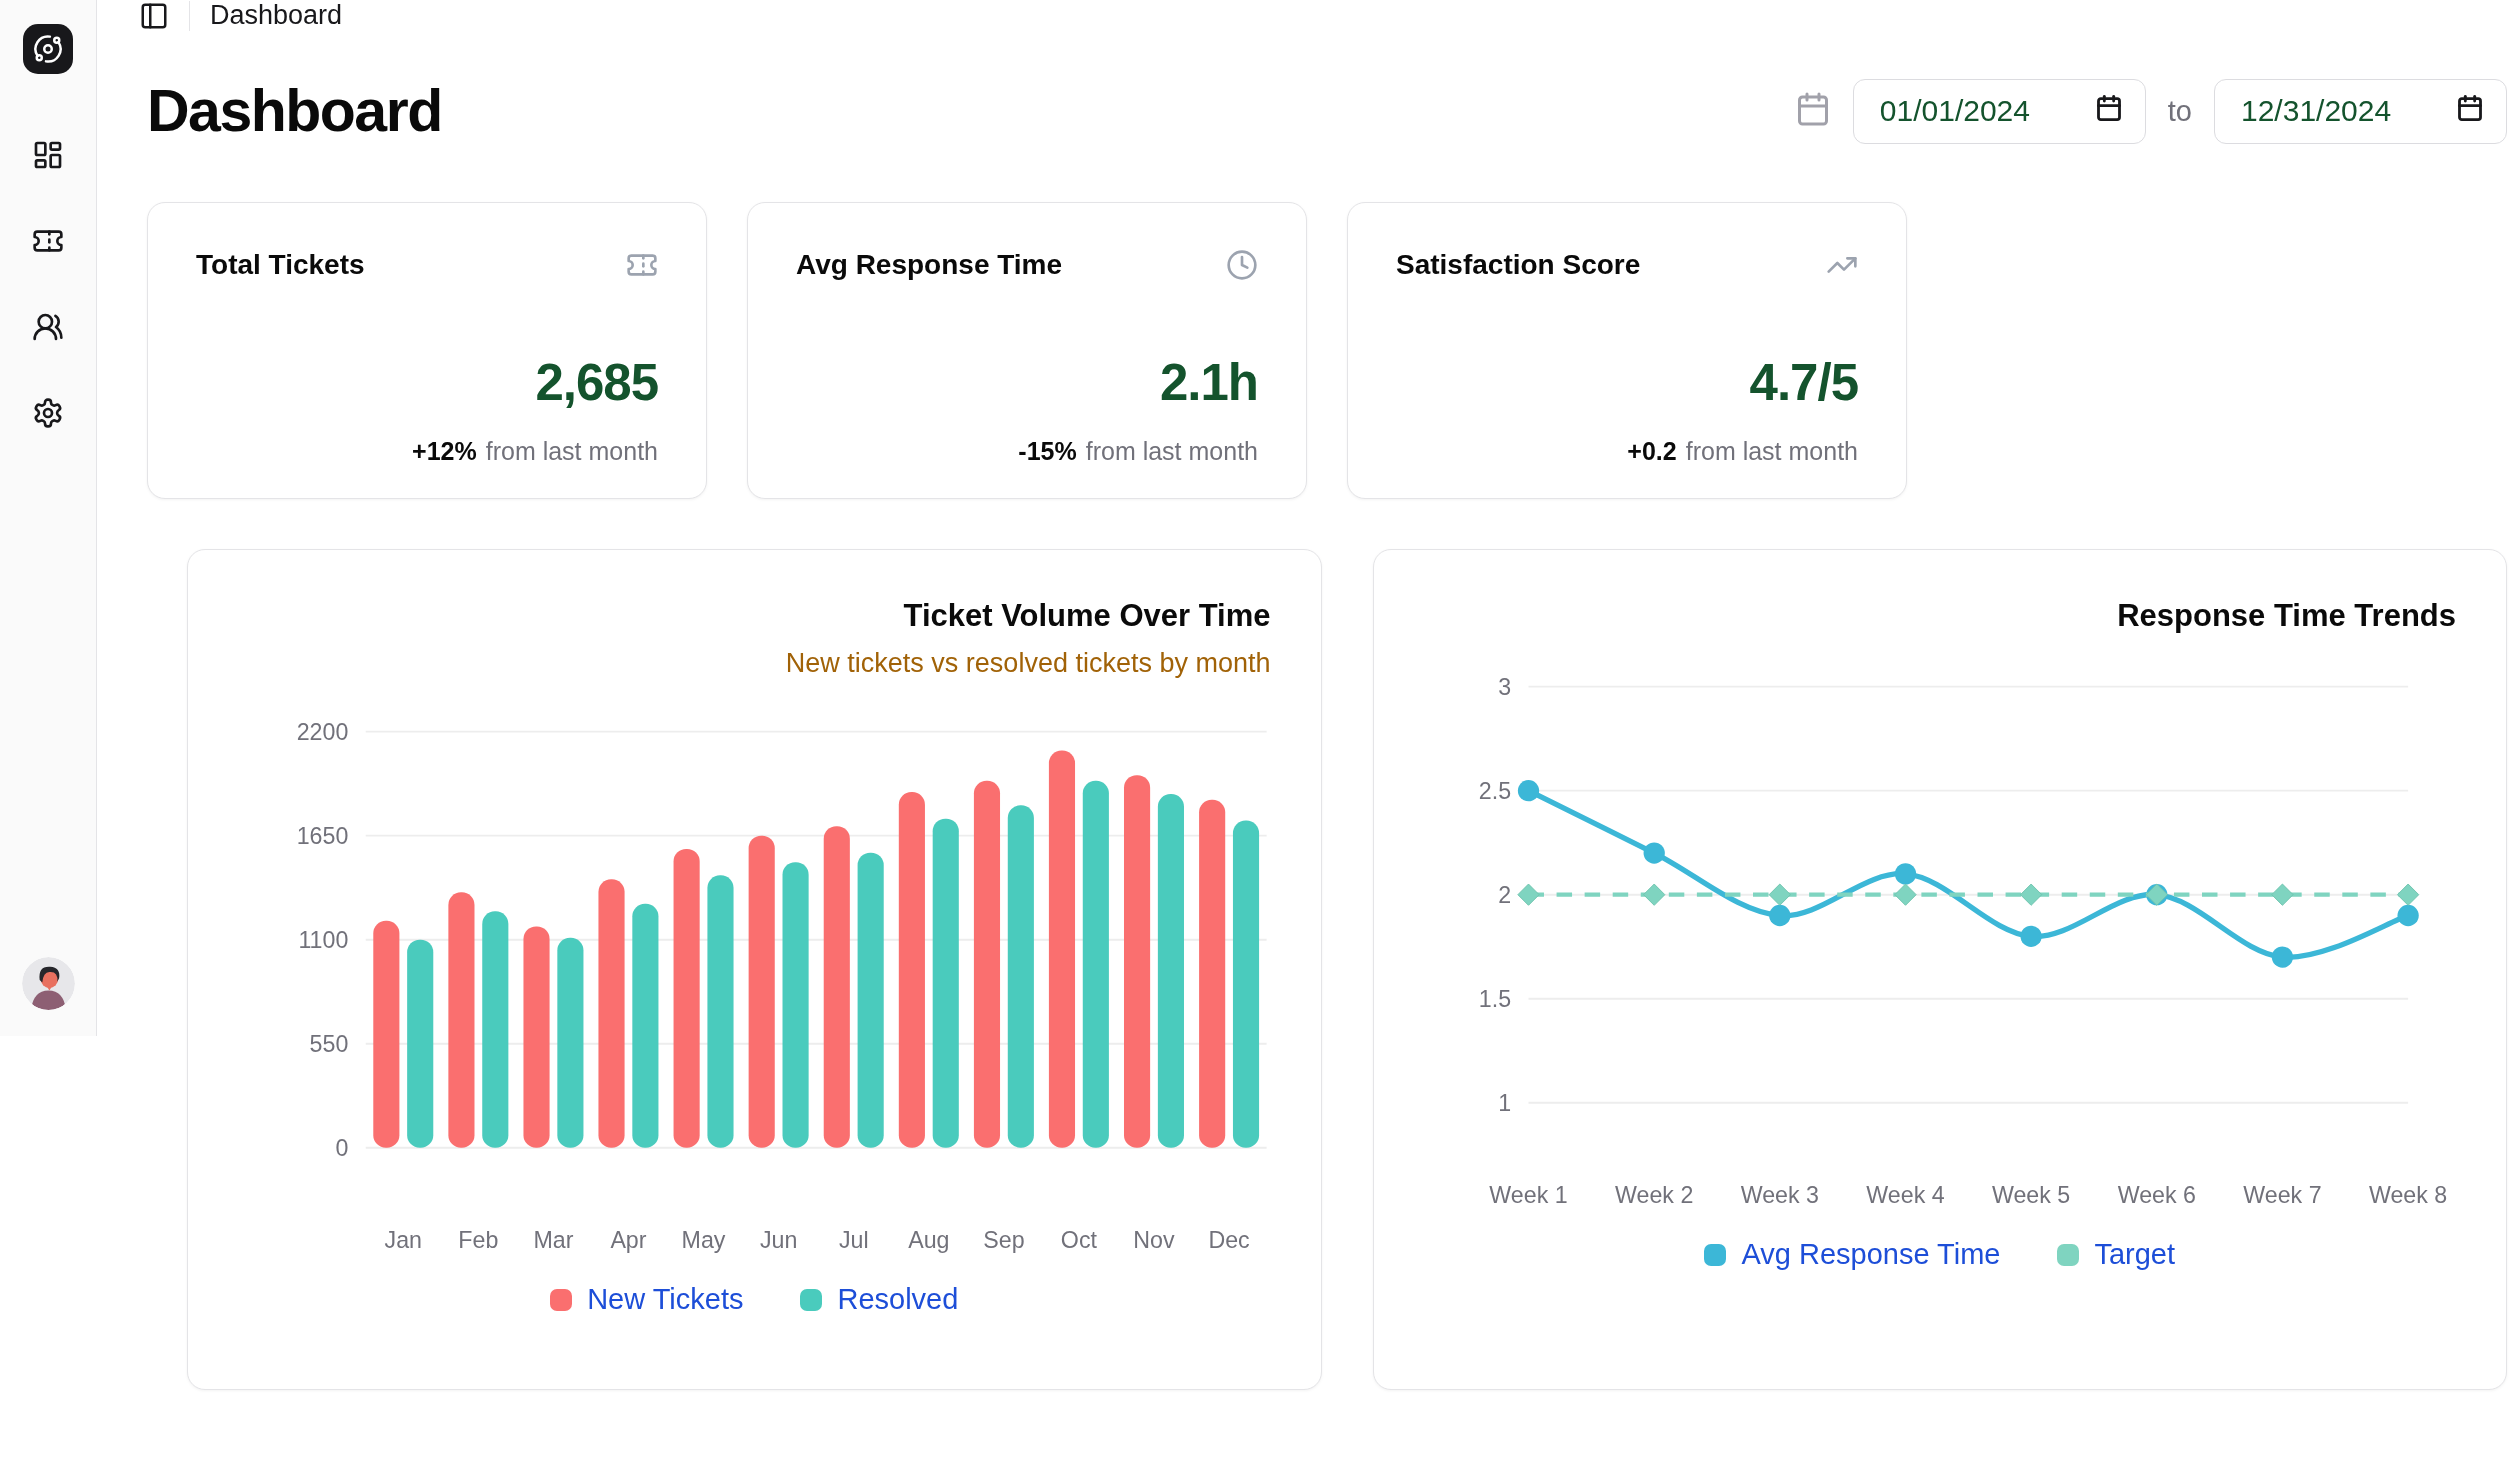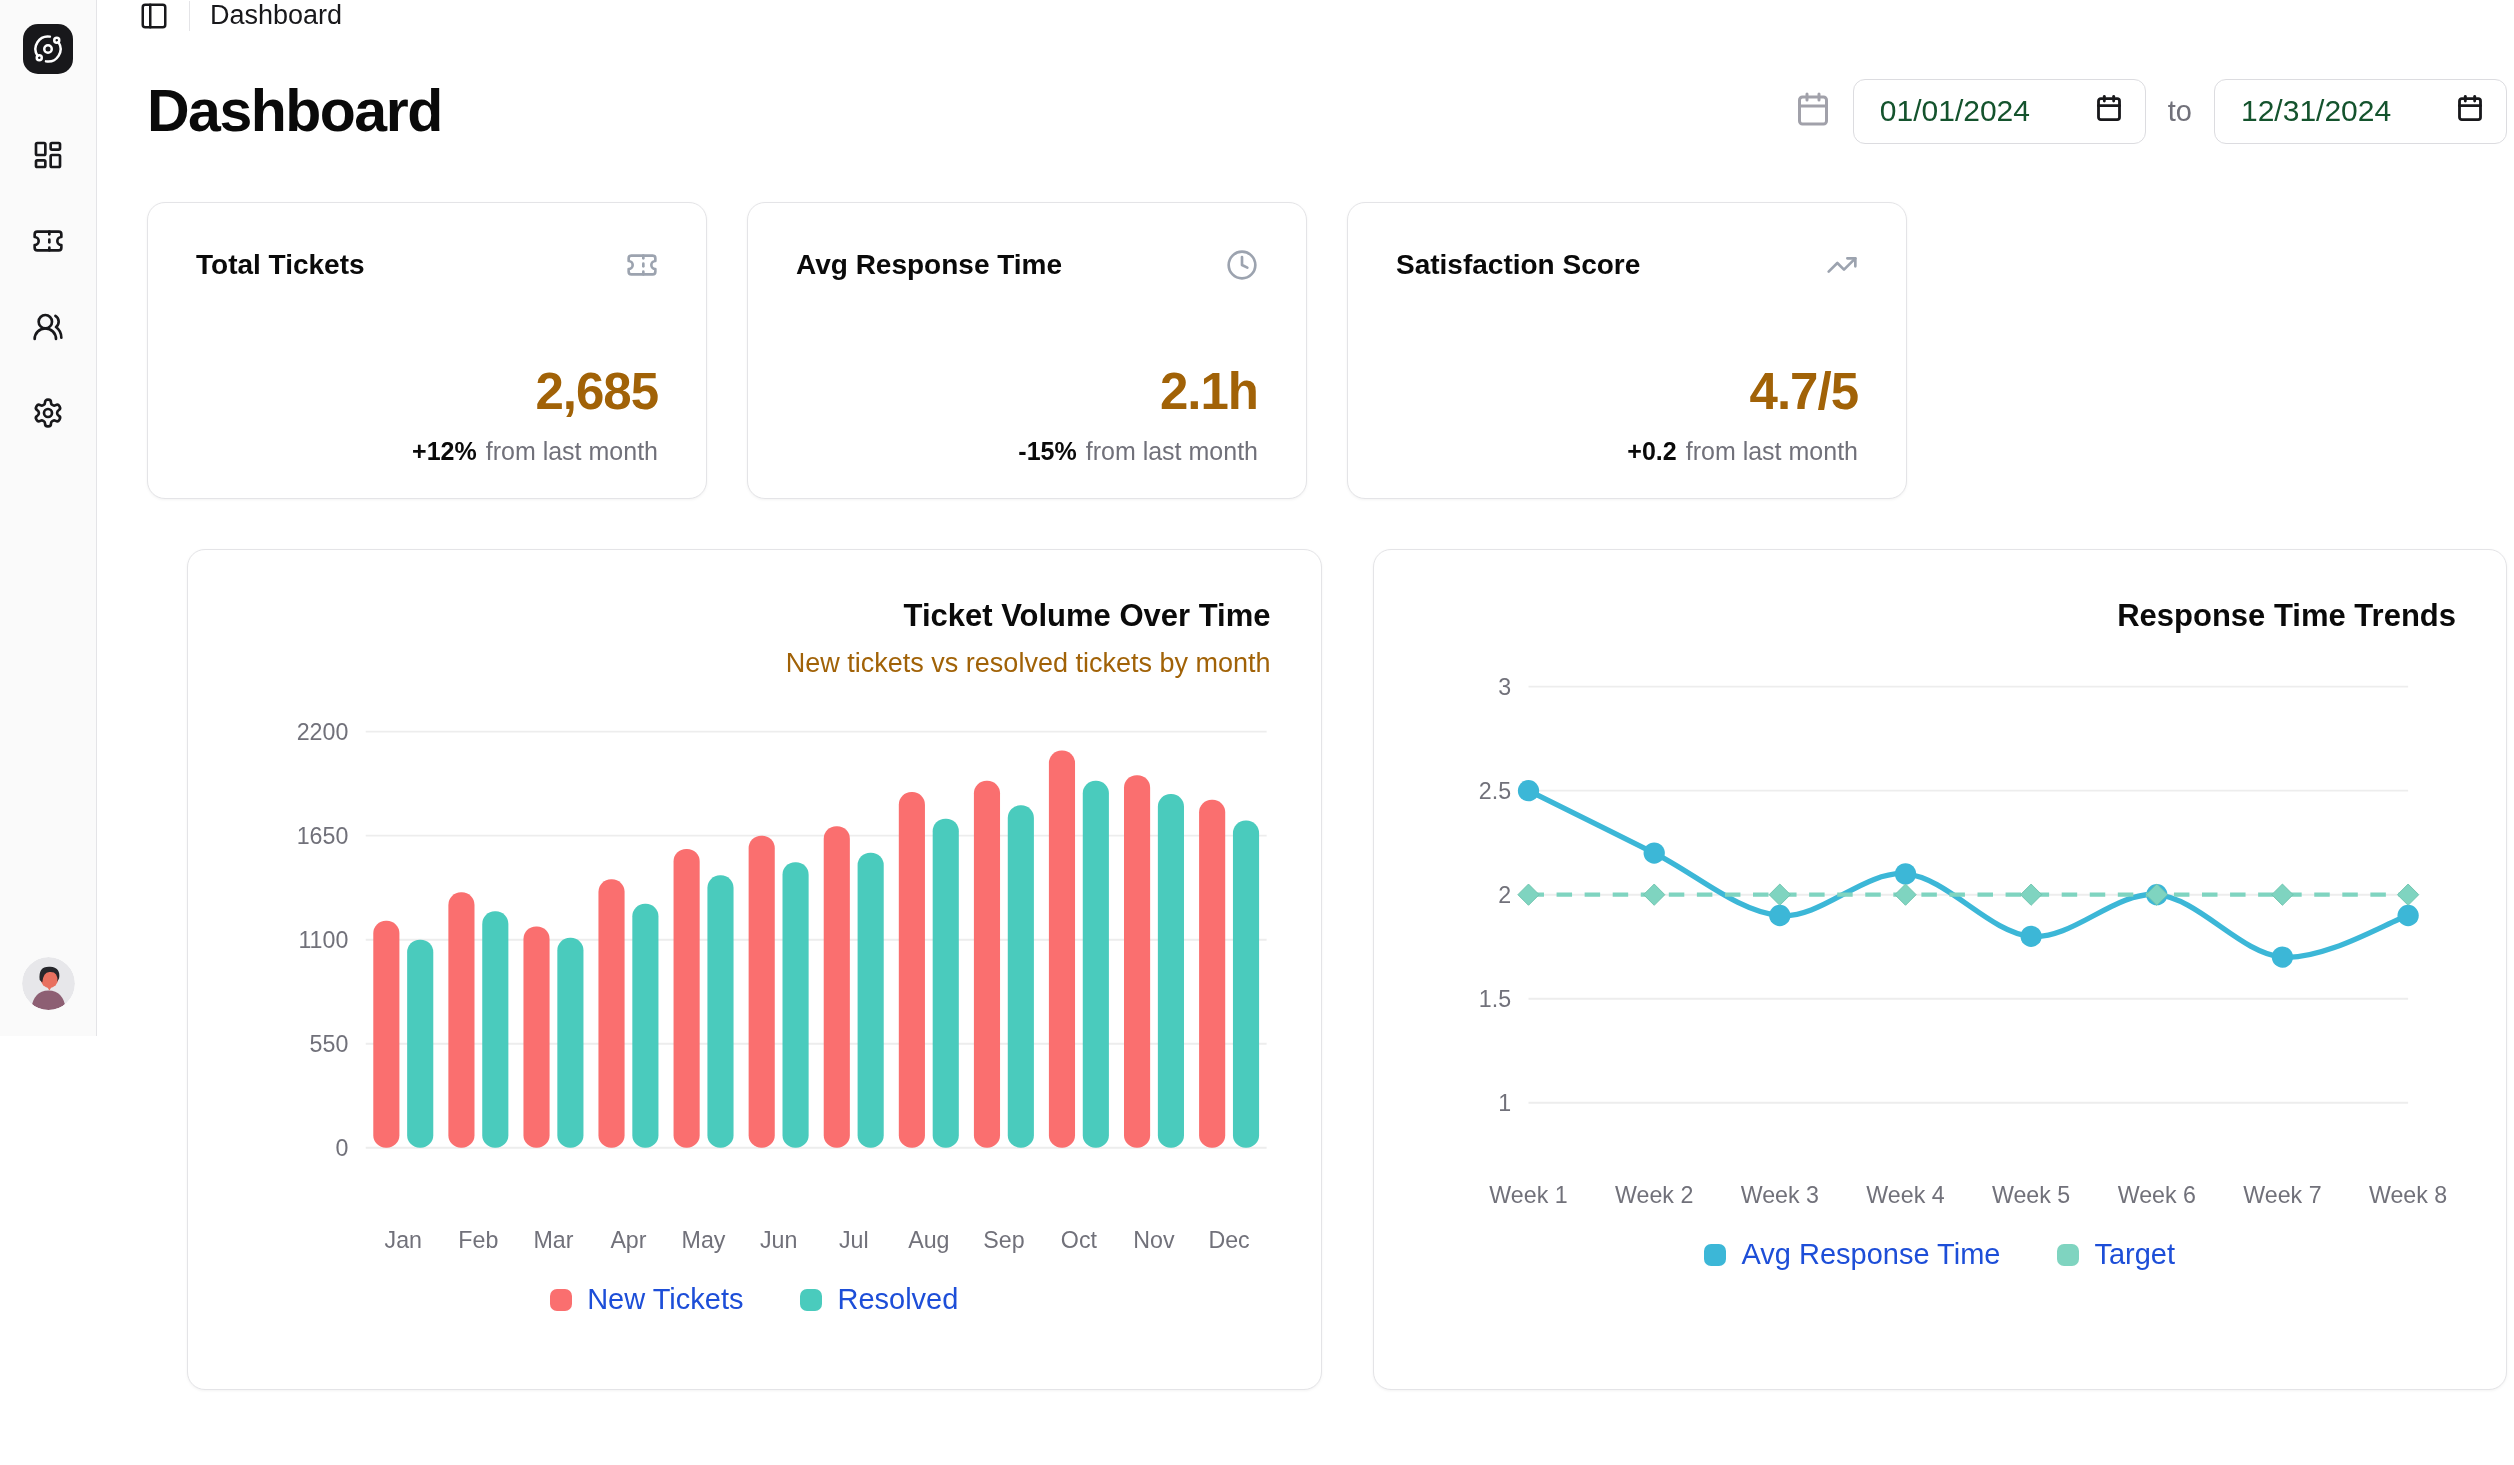--- a/index.html
+++ b/index.html
@@ -34,22 +34,22 @@
   .date-input { width:293px; height:65px; background:#fff; border:1.5px solid #dcdce0; border-radius:12px; display:flex; align-items:center; justify-content:space-between; padding:0 22px 0 26px; font-size:30px; color:#14532d; cursor:text; }
   .date-input .cal-glyph svg { width:28px; height:28px; stroke:#18181b; stroke-width:2.4; }
   .range-to { font-size:29px; color:#71717a; }
 
   
   .stats { margin-top:57px; display:grid; grid-template-columns:repeat(4,1fr); gap:40px; }
   .stat-card { height:297px; background:#fff; border:1px solid #e4e4e7; border-radius:18px; box-shadow:0 1px 3px rgba(0,0,0,.05); padding:46px 48px 32px; display:flex; flex-direction:column; }
   .stat-head { display:flex; justify-content:space-between; align-items:flex-start; }
   .stat-title { font-size:28px; font-weight:700; color:#0a0a0a; }
   .stat-icon svg { width:32px; height:32px; stroke:#9ca3af; }
-  .stat-value { margin-top:auto; font-size:51px; font-weight:800; letter-spacing:-1px; color:#a16207; }
-  .stat-change { margin-top:16px; font-size:25px; color:#71717a; }
+  .stat-value { margin-top:auto; font-size:51px; font-weight:800; letter-spacing:-1px; color:#14532d; }
+  .stat-change { margin-top:25px; font-size:25px; color:#71717a; }
   .stat-change b { color:#0a0a0a; font-weight:700; margin-right:9px; }
 
   
   .charts { margin-top:50px; display:grid; grid-template-columns:1fr 1fr; gap:51px;padding-left:40px; }
   .chart-card { height:841px; background:#fff; border:1px solid #e4e4e7; border-radius:18px; box-shadow:0 1px 3px rgba(0,0,0,.05); padding:48px 50px 0; display:flex; flex-direction:column; }
   .chart-title { font-size:31px; font-weight:700; color:#0a0a0a; }
   .chart-sub { margin-top:14px; font-size:27px; color:#a16207; }
   .chart-box { margin-top:34px; height:554px; }
   .chart-box svg { width:100%; height:100%; overflow:visible; font-family:inherit; }
   .legend { display:flex; justify-content:center; align-items:center; gap:57px; margin-top:16px; }

